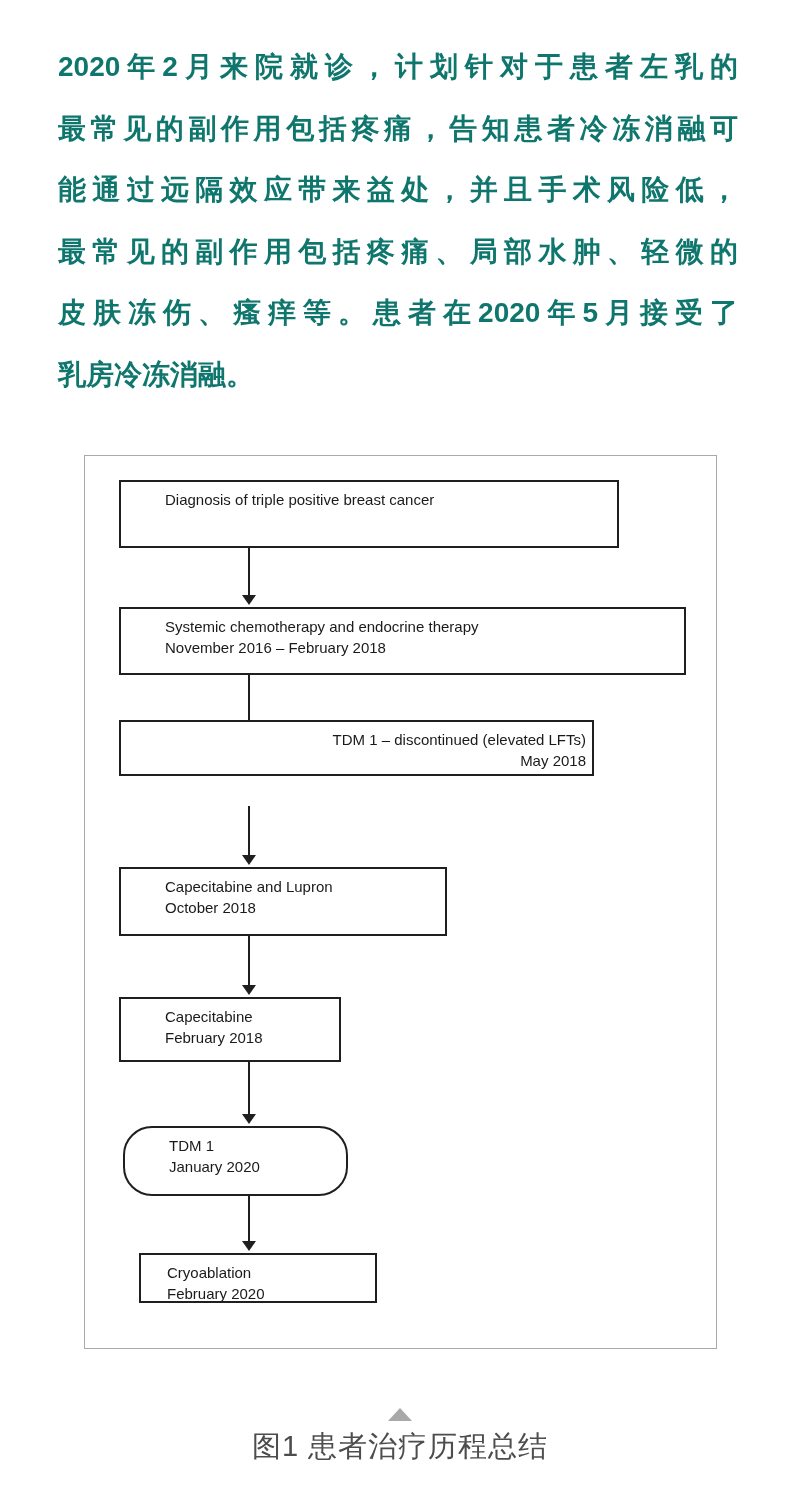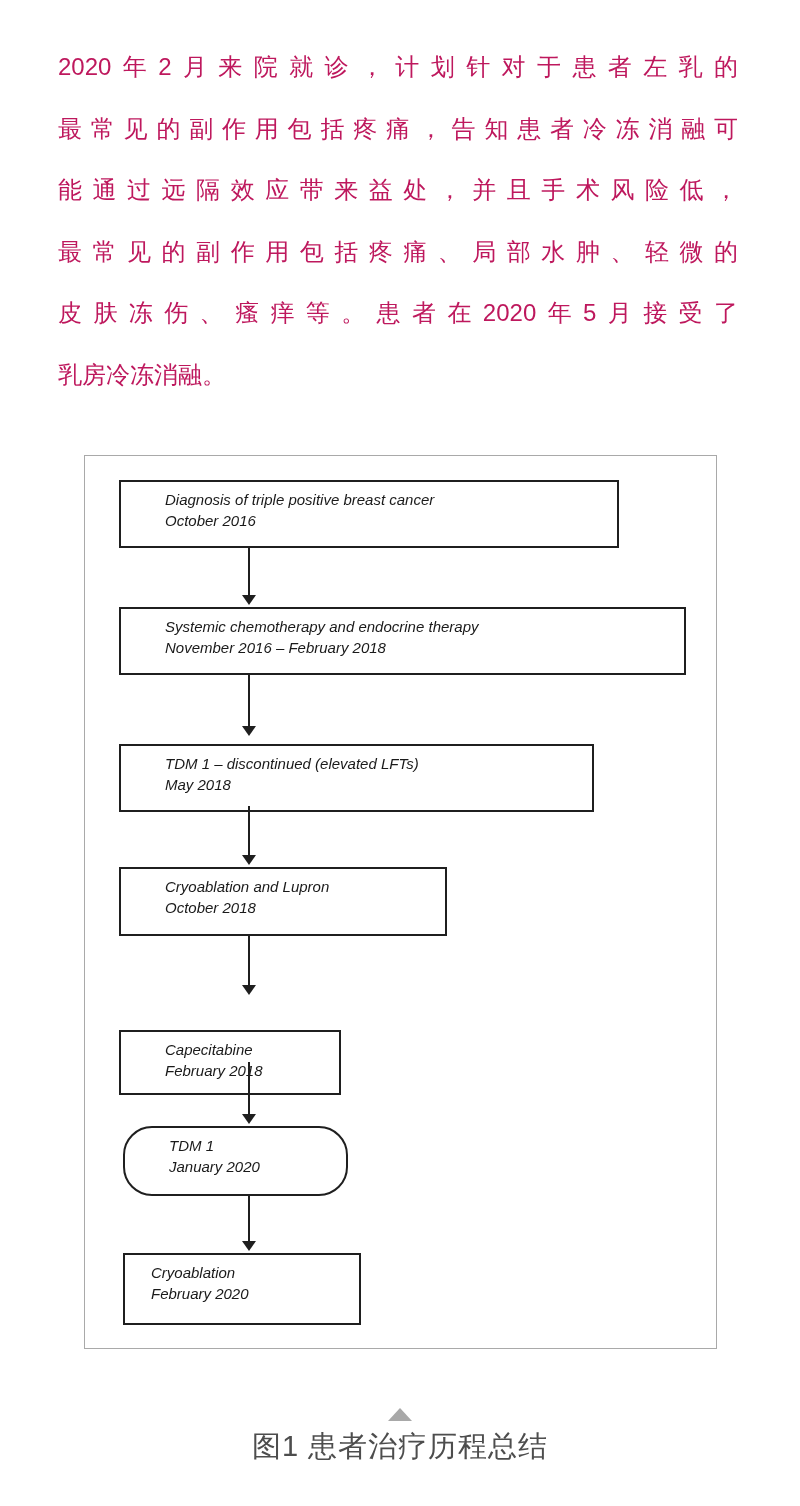--- a/index.html
+++ b/index.html
@@ -11,45 +11,44 @@
     overflow: hidden;
     font-family: "Liberation Sans", sans-serif;
   }
 
   
   .para {
     position: absolute;
     left: 58px;
     top: 36px;
     width: 680px;
-    font-size: 24px;
+    font-size: 28px;
     line-height: 61.5px;
-    color: #be185d;
-    font-weight: 400;
+    color: #0f766e;
+    font-weight: 700;
   }
   .para .para-line {
     text-align: justify;
     text-align-last: justify;
   }
   .para .para-line:last-child {
     text-align: left;
     text-align-last: left;
   }
 
   
   .figure {
     position: absolute;
     left: 84px;
     top: 455px;
     width: 633px;
     height: 894px;
     border: 1.5px solid #a9a9a9;
     box-sizing: border-box;
     background: #ffffff;
-    font-style: italic;
   }
   .flow-box {
     position: absolute;
     box-sizing: border-box;
     border: 2px solid #1f1f1f;
     background: #ffffff;
     padding: 8px 6px 0 44px;
     font-size: 15px;
     line-height: 20.5px;
     color: #1a1a1a;
@@ -110,79 +109,78 @@
     <div class="para-line">能通过远隔效应带来益处，并且手术风险低，</div>
     <div class="para-line">最常见的副作用包括疼痛、局部水肿、轻微的</div>
     <div class="para-line">皮肤冻伤、瘙痒等。患者在2020年5月接受了</div>
     <div class="para-line">乳房冷冻消融。</div>
   </div>
 
   <div class="figure">
 
     <div class="flow-box" style="left:34px; top:24px; width:500px; height:68px;">
       <div class="box-title">Diagnosis of triple positive breast cancer</div>
-      <div class="box-date">October 2016</div>
     </div>
 
     <div class="arrow" style="left:157px; top:92px; height:57px;">
       <div class="arrow-line"></div>
       <div class="arrow-head"></div>
     </div>
 
     <div class="flow-box" style="left:34px; top:151px; width:567px; height:68px;">
       <div class="box-title">Systemic chemotherapy and endocrine therapy</div>
       <div class="box-date">November 2016 – February 2018</div>
     </div>
 
     <div class="arrow" style="left:157px; top:219px; height:61px;">
       <div class="arrow-line"></div>
       <div class="arrow-head"></div>
     </div>
 
-    <div class="flow-box" style="left:34px; top:288px; width:475px; height:68px;">
+    <div class="flow-box" style="left:34px; top:264px; width:475px; height:56px;text-align:right;">
       <div class="box-title">TDM 1 – discontinued (elevated LFTs)</div>
       <div class="box-date">May 2018</div>
     </div>
 
     <div class="arrow" style="left:157px; top:350px; height:59px;">
       <div class="arrow-line"></div>
       <div class="arrow-head"></div>
     </div>
 
     <div class="flow-box" style="left:34px; top:411px; width:328px; height:69px;">
-      <div class="box-title">Cryoablation and Lupron</div>
+      <div class="box-title">Capecitabine and Lupron</div>
       <div class="box-date">October 2018</div>
     </div>
 
     <div class="arrow" style="left:157px; top:480px; height:59px;">
       <div class="arrow-line"></div>
       <div class="arrow-head"></div>
     </div>
 
-    <div class="flow-box" style="left:34px; top:541px; width:222px; height:65px;margin-top:33px;">
+    <div class="flow-box" style="left:34px; top:541px; width:222px; height:65px;">
       <div class="box-title">Capecitabine</div>
       <div class="box-date">February 2018</div>
     </div>
 
     <div class="arrow" style="left:157px; top:606px; height:62px;">
       <div class="arrow-line"></div>
       <div class="arrow-head"></div>
     </div>
 
     <div class="flow-box" style="left:38px; top:670px; width:225px; height:70px;border-radius:29px;">
       <div class="box-title">TDM 1</div>
       <div class="box-date">January 2020</div>
     </div>
 
     <div class="arrow" style="left:157px; top:740px; height:55px;">
       <div class="arrow-line"></div>
       <div class="arrow-head"></div>
     </div>
 
-    <div class="flow-box" style="left:38px; top:797px; width:238px; height:72px;padding-left:26px;">
+    <div class="flow-box" style="left:54px; top:797px; width:238px; height:50px;padding-left:26px;">
       <div class="box-title">Cryoablation</div>
       <div class="box-date">February 2020</div>
     </div>
 
   </div>
 
   <div class="collapse-triangle"></div>
 
   <div class="figure-caption">图1 患者治疗历程总结</div>
 

